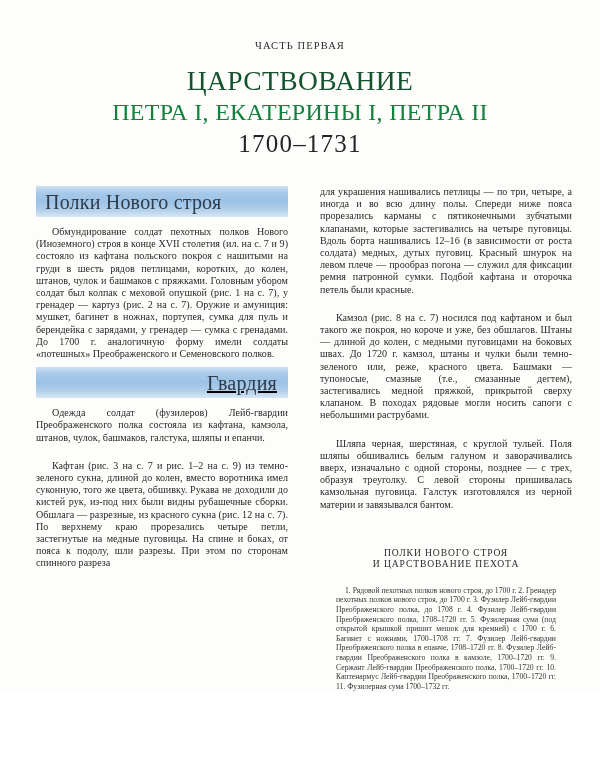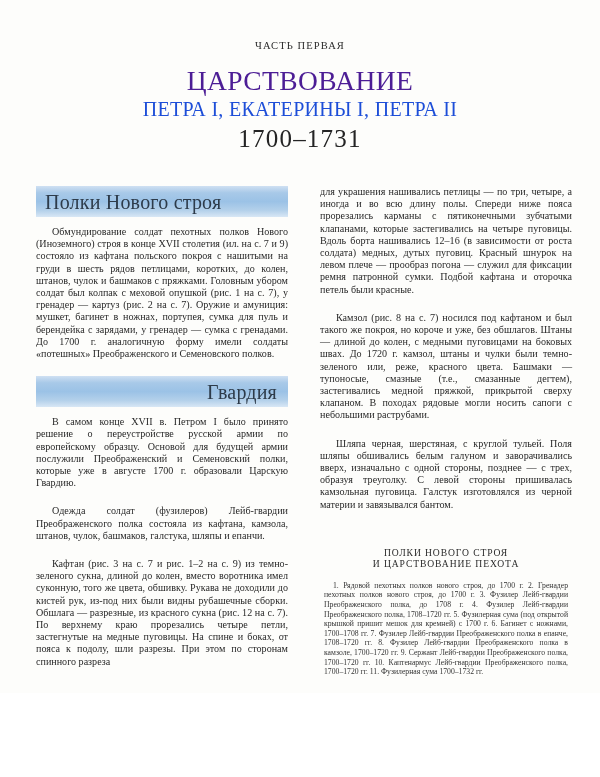--- a/index.html
+++ b/index.html
@@ -32,27 +32,27 @@
     letter-spacing: 1.1px;
     color: #2b2b2b;
     margin-bottom: 15px;
     font-variant: small-caps;
     text-transform: uppercase;
   }
   .title-line1 {
     font-size: 27.5px;
     letter-spacing: 0.4px;
     line-height: 1.12;
-    color: #4c1d95;
+    color: #14532d;
   }
   .title-line2 {
-    font-size: 20px;
+    font-size: 24px;
     letter-spacing: 0.3px;
     line-height: 1.18;
-    color: #1d4ed8;
+    color: #15803d;
     margin-top: 1px;
     text-align: center;
   }
   .title-years {
     font-size: 25px;
     letter-spacing: 1.2px;
     color: #242424;
     margin-top: 4px;
     font-family: Liberation Serif, serif;
   }
@@ -108,21 +108,21 @@
   }
   .caption-title {
     text-align: center;
     font-size: 9.6px;
     letter-spacing: 0.9px;
     line-height: 11.5px;
     color: #2a2a2a;
     margin-bottom: 11px;
   }
   .caption-body {
-    margin: 4px;
+    margin: 16px;
     font-size: 7.7px;
     line-height: 9.6px;
     text-align: justify;
     text-indent: 9px;
     color: #333333;
   }
 
   
   .page-number {
     position: absolute;
@@ -144,24 +144,23 @@
     <div class="title-years">1700–1731</div>
   </div>
 
   <div class="col col-left">
 
     <div class="band left-pad">
       <span class="band-title">Полки Нового строя</span>
     </div>
     <p class="body">Обмундирование солдат пехотных полков Нового (Иноземного) строя в конце XVII столетия (ил. на с. 7 и 9) состояло из кафтана польского покроя с нашитыми на груди в шесть рядов петлицами, коротких, до колен, штанов, чулок и башмаков с пряжками. Головным убором солдат был колпак с меховой опушкой (рис. 1 на с. 7), у гренадер — картуз (рис. 2 на с. 7). Оружие и амуниция: мушкет, багинет в ножнах, портупея, сумка для пуль и берендейка с зарядами, у гренадер — сумка с гренадами. До 1700 г. аналогичную форму имели солдаты «потешных» Преображенского и Семеновского полков.</p>
 
-    <div class="band right-pad" style="margin-top:16px;">
+    <div class="band right-pad" style="margin-top:7px;text-decoration:underline;">
       <span class="band-title">Гвардия</span>
     </div>
-    <p class="body">В самом конце XVII в. Петром I было принято решение о переустройстве русской армии по европейскому образцу. Основой для будущей армии послужили Преображенский и Семеновский полки, которые уже в августе 1700 г. образовали Царскую Гвардию.</p>
     <p class="body">Одежда солдат (фузилеров) Лейб-гвардии Преображенского полка состояла из кафтана, камзола, штанов, чулок, башмаков, галстука, шляпы и епанчи.</p>
     <p class="body">Кафтан (рис. 3 на с. 7 и рис. 1–2 на с. 9) из темно-зеленого сукна, длиной до колен, вместо воротника имел суконную, того же цвета, обшивку. Рукава не доходили до кистей рук, из-под них были видны рубашечные сборки. Обшлага — разрезные, из красного сукна (рис. 12 на с. 7). По верхнему краю прорезались четыре петли, застегнутые на медные пуговицы. На спине и боках, от пояса к подолу, шли разрезы. При этом по сторонам спинного разреза</p>
   </div>
 
   <div class="col col-right">
     <p class="body">для украшения нашивались петлицы — по три, четыре, а иногда и во всю длину полы. Спереди ниже пояса прорезались карманы с пятиконечными зубчатыми клапанами, которые застегивались на четыре пуговицы. Вдоль борта нашивались 12–16 (в зависимости от роста солдата) медных, дутых пуговиц. Красный шнурок на левом плече — прообраз погона — служил для фиксации ремня патронной сумки. Подбой кафтана и оторочка петель были красные.</p>
     <p class="body">Камзол (рис. 8 на с. 7) носился под кафтаном и был такого же покроя, но короче и уже, без обшлагов. Штаны — длиной до колен, с медными пуговицами на боковых швах. До 1720 г. камзол, штаны и чулки были темно-зеленого или, реже, красного цвета. Башмаки — тупоносые, смазные (т.е., смазанные дегтем), застегивались медной пряжкой, прикрытой сверху клапаном. В походах рядовые могли носить сапоги с небольшими раструбами.</p>
     <p class="body">Шляпа черная, шерстяная, с круглой тульей. Поля шляпы обшивались белым галуном и заворачивались вверх, изначально с одной стороны, позднее — с трех, образуя треуголку. С левой стороны пришивалась камзольная пуговица. Галстук изготовлялся из черной материи и завязывался бантом.</p>
 
     <div class="caption-block">

